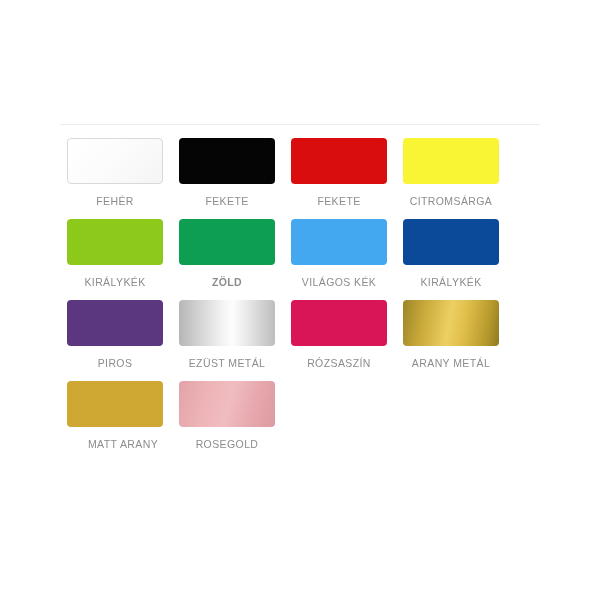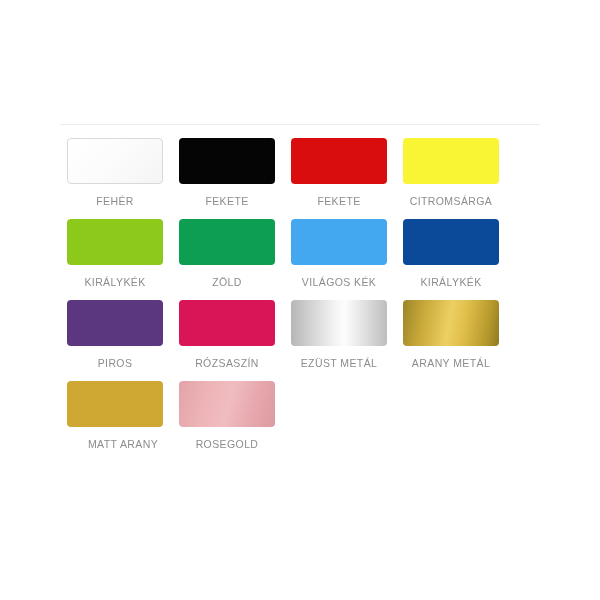--- a/index.html
+++ b/index.html
@@ -103,47 +103,47 @@
       <div class="swatch-label" style="color: rgb(140, 140, 140);">CITROMSÁRGA</div>
     </div>
 
     <div class="swatch-cell">
       <div class="swatch-chip" style="background: rgb(140, 201, 27);"></div>
       <div class="swatch-label" style="color: rgb(140, 140, 140);">KIRÁLYKÉK</div>
     </div>
 
     <div class="swatch-cell">
       <div class="swatch-chip" style="background: rgb(14, 158, 82);"></div>
-      <div class="swatch-label" style="color: rgb(140, 140, 140);">ZÖLD</div>
+      <div class="swatch-label" style="color: rgb(140, 140, 140); font-weight: bold;">ZÖLD</div>
     </div>
 
     <div class="swatch-cell">
       <div class="swatch-chip" style="background: rgb(67, 168, 240);"></div>
       <div class="swatch-label" style="color: rgb(140, 140, 140);">VILÁGOS KÉK</div>
     </div>
 
     <div class="swatch-cell">
       <div class="swatch-chip" style="background: rgb(11, 74, 153);"></div>
       <div class="swatch-label" style="color: rgb(140, 140, 140);">KIRÁLYKÉK</div>
     </div>
 
     <div class="swatch-cell">
       <div class="swatch-chip" style="background: rgb(91, 55, 128);"></div>
       <div class="swatch-label" style="color: rgb(140, 140, 140);">PIROS</div>
     </div>
 
 
     <div class="swatch-cell">
-      <div class="swatch-chip" style="background: rgb(217, 20, 87);"></div>
-      <div class="swatch-label" style="color: rgb(140, 140, 140);">RÓZSASZÍN</div>
+      <div class="swatch-chip" style="background: linear-gradient(90deg, rgb(182, 182, 182) 0%, rgb(207, 207, 207) 18%, rgb(244, 244, 244) 46%, rgb(253, 253, 253) 56%, rgb(222, 222, 222) 78%, rgb(189, 189, 189) 100%);"></div>
+      <div class="swatch-label" style="color: rgb(140, 140, 140);">EZÜST METÁL</div>
     </div>
 
     <div class="swatch-cell">
-      <div class="swatch-chip" style="background: linear-gradient(90deg, rgb(182, 182, 182) 0%, rgb(207, 207, 207) 18%, rgb(244, 244, 244) 46%, rgb(253, 253, 253) 56%, rgb(222, 222, 222) 78%, rgb(189, 189, 189) 100%);"></div>
-      <div class="swatch-label" style="color: rgb(140, 140, 140);">EZÜST METÁL</div>
+      <div class="swatch-chip" style="background: rgb(217, 20, 87);"></div>
+      <div class="swatch-label" style="color: rgb(140, 140, 140);">RÓZSASZÍN</div>
     </div>
 
     <div class="swatch-cell">
       <div class="swatch-chip" style="background: linear-gradient(100deg, rgb(156, 133, 41) 0%, rgb(200, 169, 58) 22%, rgb(236, 207, 98) 48%, rgb(226, 192, 76) 62%, rgb(183, 154, 44) 86%, rgb(143, 122, 34) 100%);"></div>
       <div class="swatch-label" style="color: rgb(140, 140, 140);">ARANY METÁL</div>
     </div>
 
     <div class="swatch-cell">
       <div class="swatch-chip" style="background: rgb(207, 168, 51);"></div>
       <div class="swatch-label" style="color: rgb(140, 140, 140); padding-left: 16px;">MATT ARANY</div>

